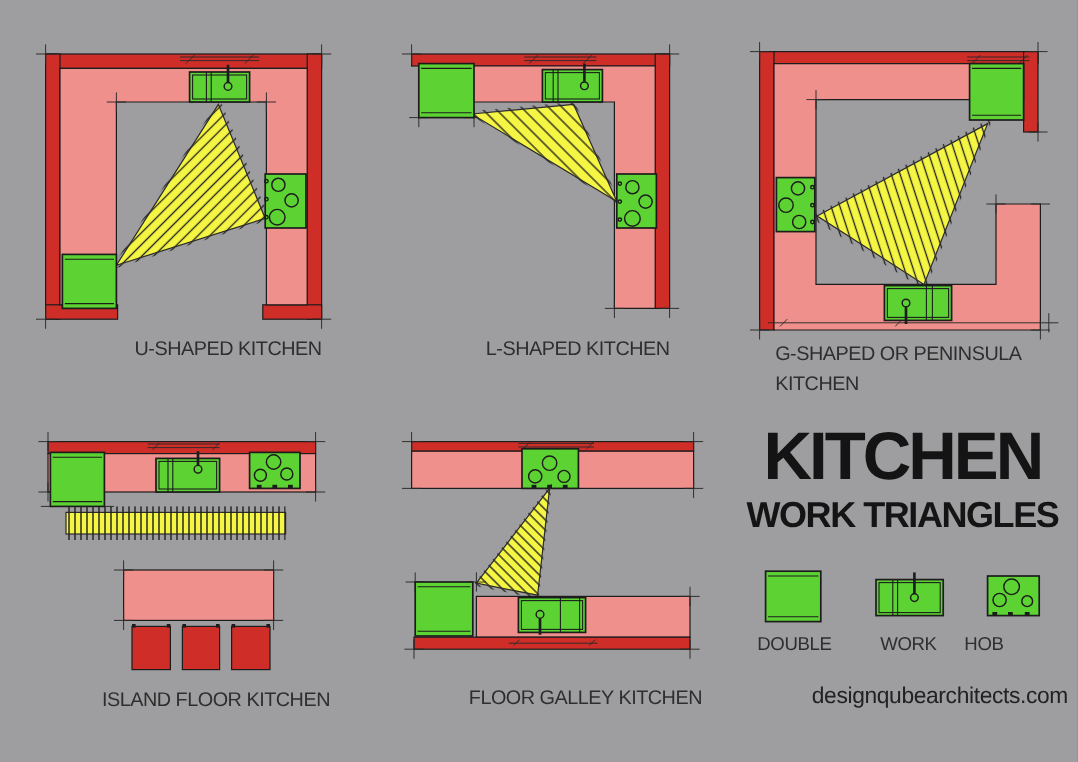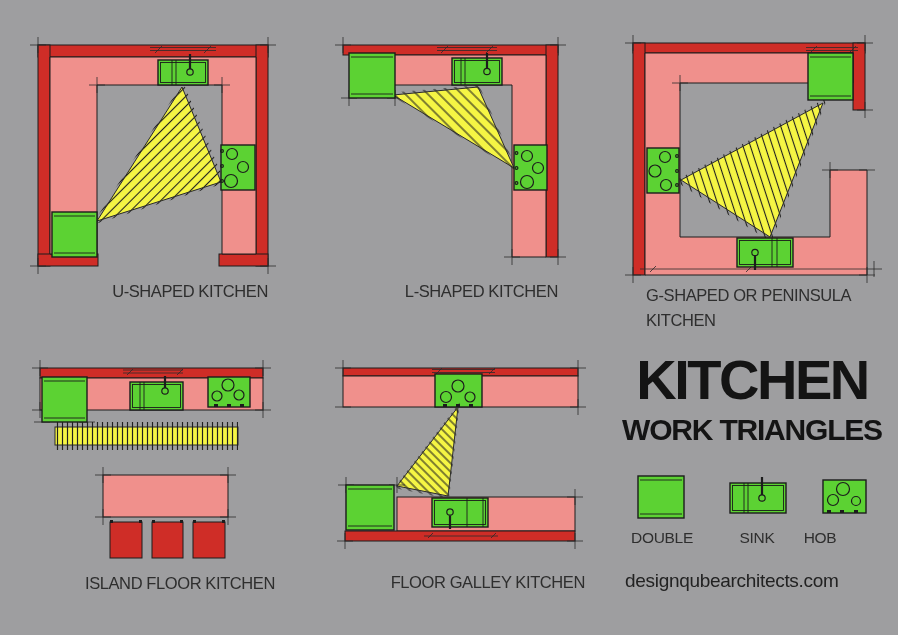--- a/index.html
+++ b/index.html
@@ -22,21 +22,21 @@
   .detail{stroke:var(--ink);stroke-width:0.9;fill:none;}
   .burner{fill:none;stroke:var(--ink);stroke-width:1.2;}
   .faucet{stroke:var(--ink);stroke-width:2.2;fill:none;}
   .foot{fill:var(--ink);}
   .lbl{position:absolute;font-size:16.5px;letter-spacing:-0.4px;color:var(--text);text-align:right;white-space:nowrap;}
   .lbl-wrap{white-space:normal;}
   .title-block{position:absolute;left:612px;top:352px;width:280px;text-align:center;color:var(--title);}
   .title1{font-size:56px;font-weight:bold;letter-spacing:-2.5px;line-height:1;}
   .title2{font-size:30px;font-weight:bold;letter-spacing:-1.2px;line-height:1;margin-top:7px;white-space:nowrap;}
   .legend-lbl{position:absolute;top:529px;width:88px;text-align:center;font-size:15.5px;letter-spacing:-0.3px;color:var(--text);}
-  .website{position:absolute;left:625px;top:570px;width:265px;text-align:left;font-size:19px;letter-spacing:-0.3px;color:#222;}
+  .website{position:absolute;left:625px;top:570px;width:265px;text-align:right;font-size:19px;letter-spacing:-0.3px;color:#222;}
 </style>
 </head>
 <body>
 
 <div class="canvas">
 
 <svg width="898" height="635" viewBox="0 0 898 635">
   <defs>
     <pattern id="pU" width="7" height="7" patternUnits="userSpaceOnUse" patternTransform="rotate(45)">
           <line x1="3.5" y1="-1" x2="3.5" y2="8" stroke="#1f1f1f" stroke-width="1.1"></line>
@@ -251,18 +251,18 @@
 <div class="lbl" style="left:30px;top:574px;width:245px;">ISLAND FLOOR KITCHEN</div>
 <div class="lbl lbl-wrap" style="left:646px;top:283px;width:235px;text-align:left;line-height:1.5;">G-SHAPED OR PENINSULA KITCHEN</div>
 <div class="lbl" style="left:340px;top:573px;width:245px;">FLOOR GALLEY KITCHEN</div>
 
 <div class="title-block">
   <div class="title1">KITCHEN</div>
   <div class="title2">WORK TRIANGLES</div>
 </div>
 
 <div class="legend-lbl" style="left:618px;">DOUBLE</div>
-<div class="legend-lbl" style="left:713px;">SINK</div>
+<div class="legend-lbl" style="left:713px;">WORK</div>
 <div class="legend-lbl" style="left:776px;">HOB</div>
 
 <div class="website">designqubearchitects.com</div>
 
 </div>
 
 </body></html>

